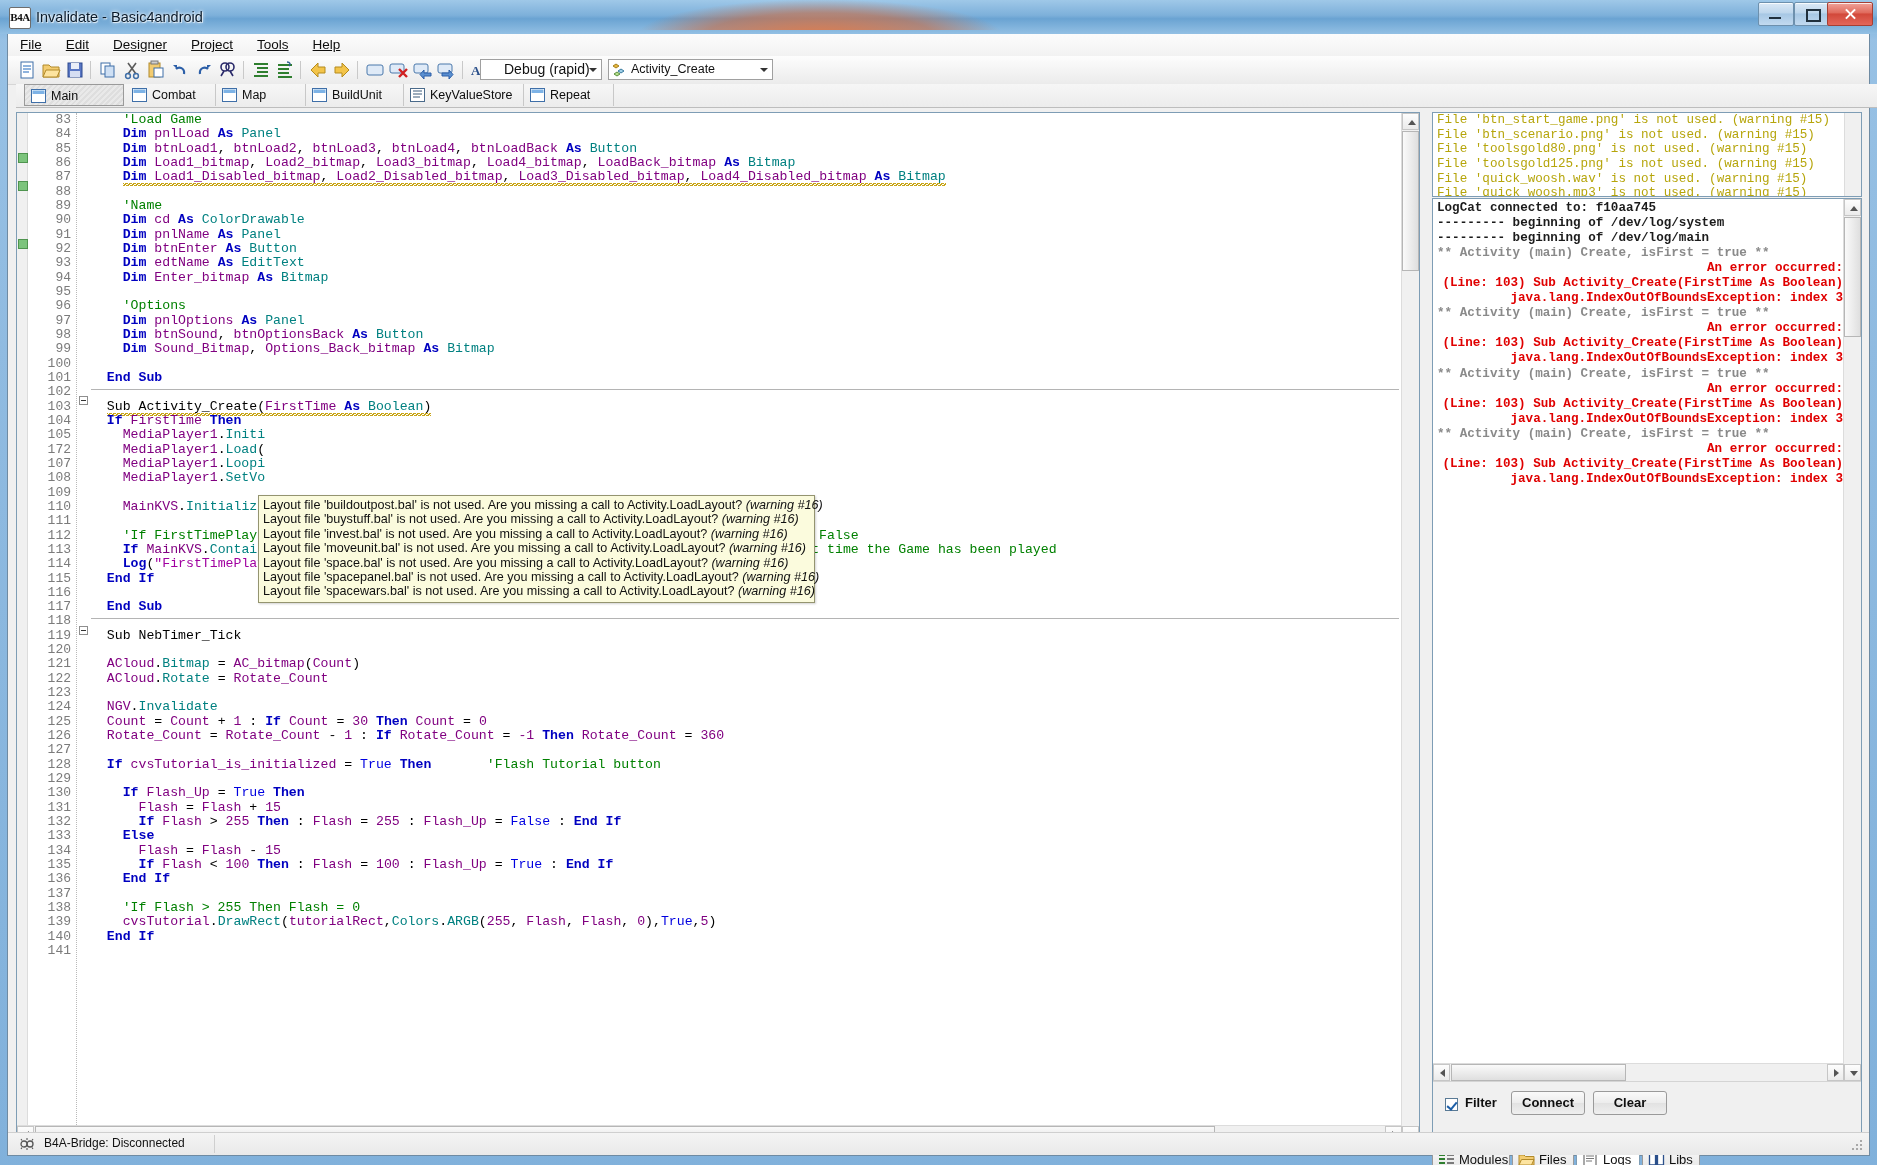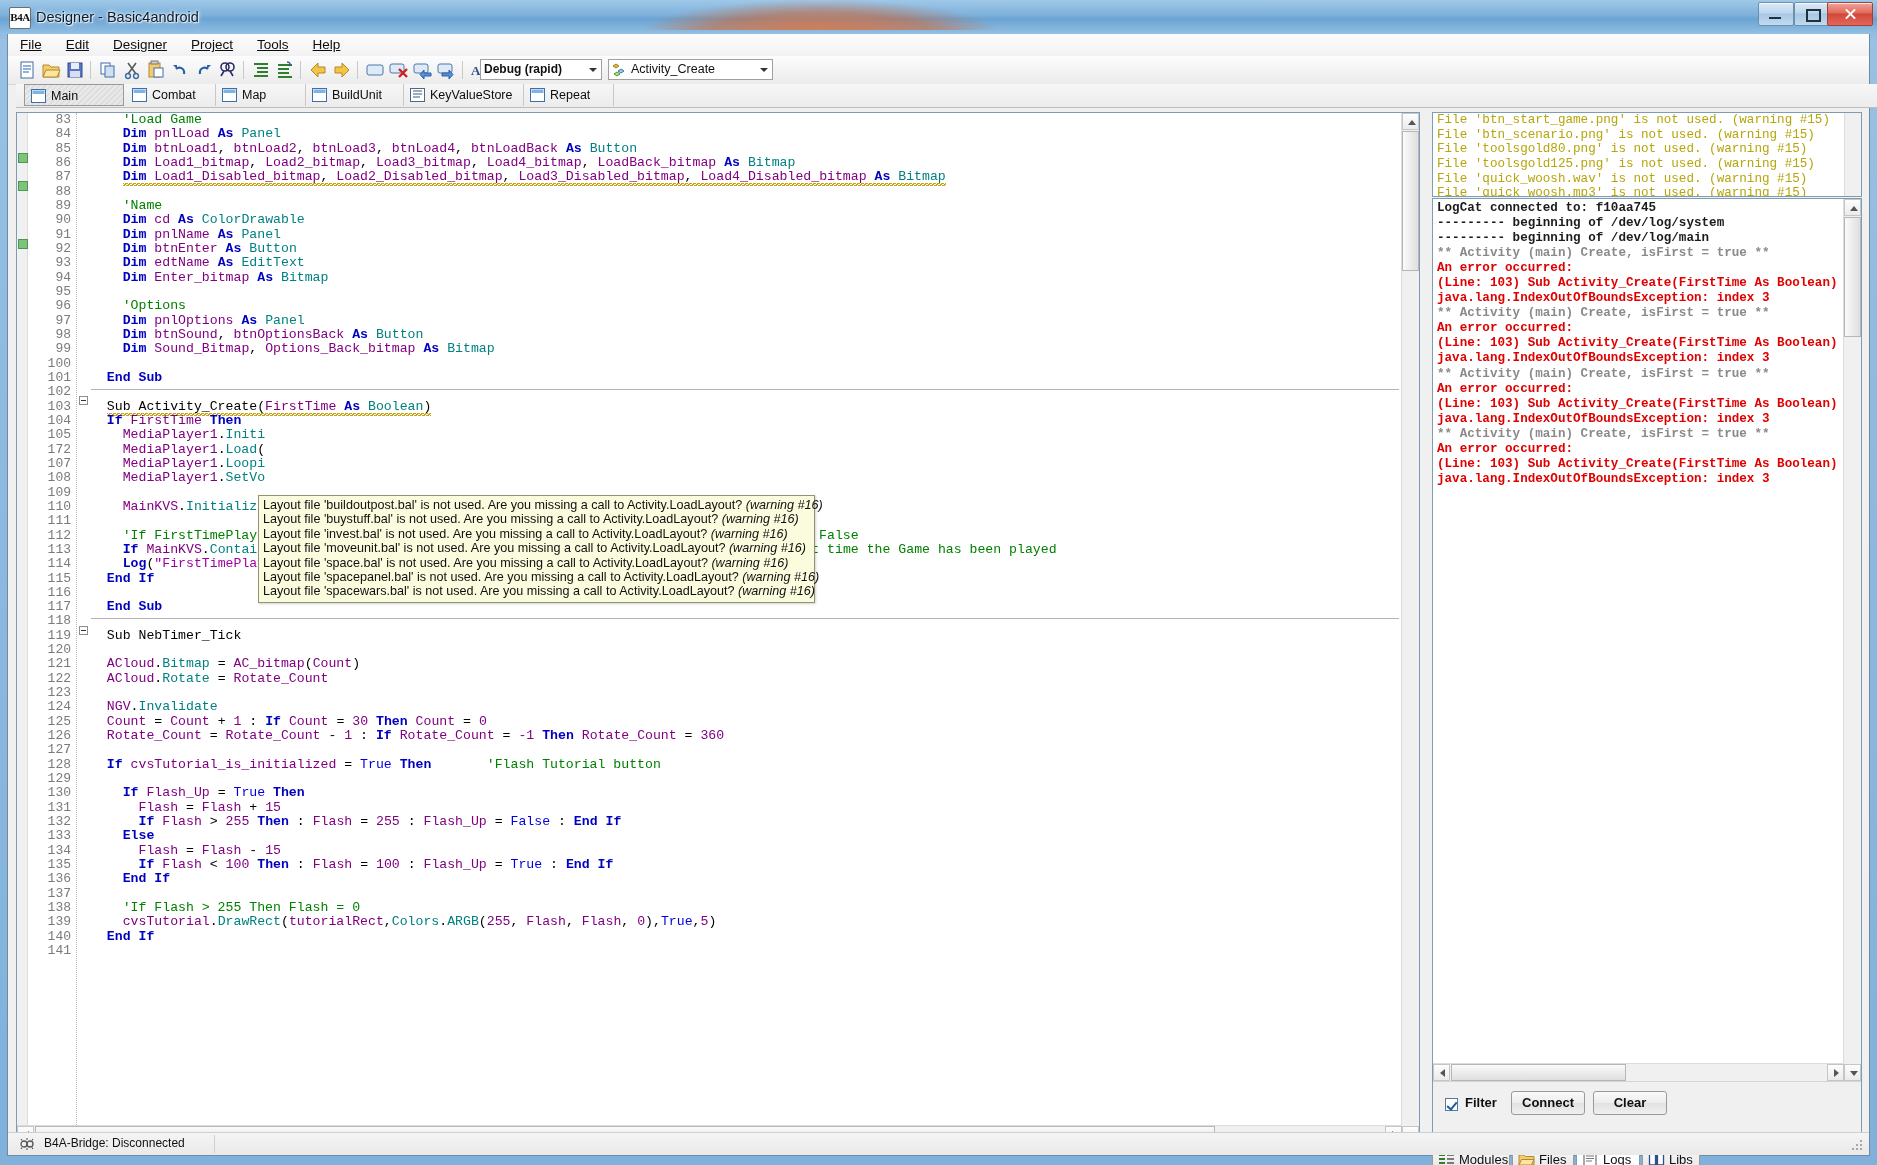--- a/index.html
+++ b/index.html
@@ -93,21 +93,21 @@
     background:linear-gradient(180deg,#fdfdfd 0%,#f3f3f3 55%,#ebebeb 100%);
     border-bottom:1px solid #d6d6d6;
   }
   .tb{position:absolute;top:3px;width:22px;height:22px;cursor:pointer;}
   .tbsep{position:absolute;top:5px;width:1px;height:18px;background:#c9c9c9;}
   .tb svg{display:block;}
   
   #tb-config{
     position:absolute;left:472px;top:3px;width:122px;height:21px;
     background:#fff;border:1px solid #a0a0a0;box-sizing:border-box;
-    font-size:12px;line-height:19px;padding-left:3px;color:#111;cursor:pointer;font-weight:bold;
+    font-size:14px;line-height:19px;padding-left:23px;color:#111;cursor:pointer;
   }
   #tb-config .arrow{
     position:absolute;right:4px;top:8px;width:0;height:0;
     border-left:4px solid transparent;border-right:4px solid transparent;border-top:4px solid #333;
   }
   #tb-sub{
     position:absolute;left:600px;top:3px;width:165px;height:21px;
     background:#fff;border:1px solid #a0a0a0;box-sizing:border-box;
     font-size:12.5px;line-height:19px;padding-left:22px;color:#111;cursor:pointer;
   }
@@ -241,21 +241,21 @@
     position:absolute;left:0;top:86px;width:430px;height:942px;
     background:#fff;border:1px solid #7e9db5;box-sizing:border-box;overflow:hidden;font-weight:bold;
   }
   #log-lines{position:absolute;left:4px;top:2px;right:18px;}
   #log-lines .ll{
     height:15.05px;line-height:15.05px;white-space:pre;
     font-family:"Liberation Mono","DejaVu Sans Mono",monospace;font-size:12.6px;
   }
   .lg-gray{color:#8a8a8a;}
   .lg-black{color:#1b1b1b;}
-  .lg-red{color:#e00000;}
+  .lg-red{color:#e00000;text-align:right;}
 
   #log-bottom{
     position:absolute;left:0;bottom:0;width:100%;height:58px;
     background:#f0f0f0;border-top:1px solid #d4d4d4;box-sizing:border-box;
   }
   #filter-chk{
     position:absolute;left:12px;top:16px;width:13px;height:13px;
     background:#fff;border:1px solid #5a7a95;box-sizing:border-box;cursor:pointer;
   }
   #filter-chk::after{
@@ -298,21 +298,21 @@
 </head>
 <body>
 
 <div id="window">
   <div id="frame-outer"></div>
   <div id="aero-glow"></div>
   <div id="aero-blob"></div>
 
   <div id="titlebar">
     <div id="title-icon">B4A</div>
-    <div id="title-text">Designer - Basic4android</div>
+    <div id="title-text">Invalidate - Basic4android</div>
     <div class="winbtn" id="btn-min">
         <i></i>
       </div>
     <div class="winbtn" id="btn-max">
         <i></i>
       </div>
     <div class="winbtn" id="btn-close">
         <i></i>
         <i class="b"></i>
       </div>

